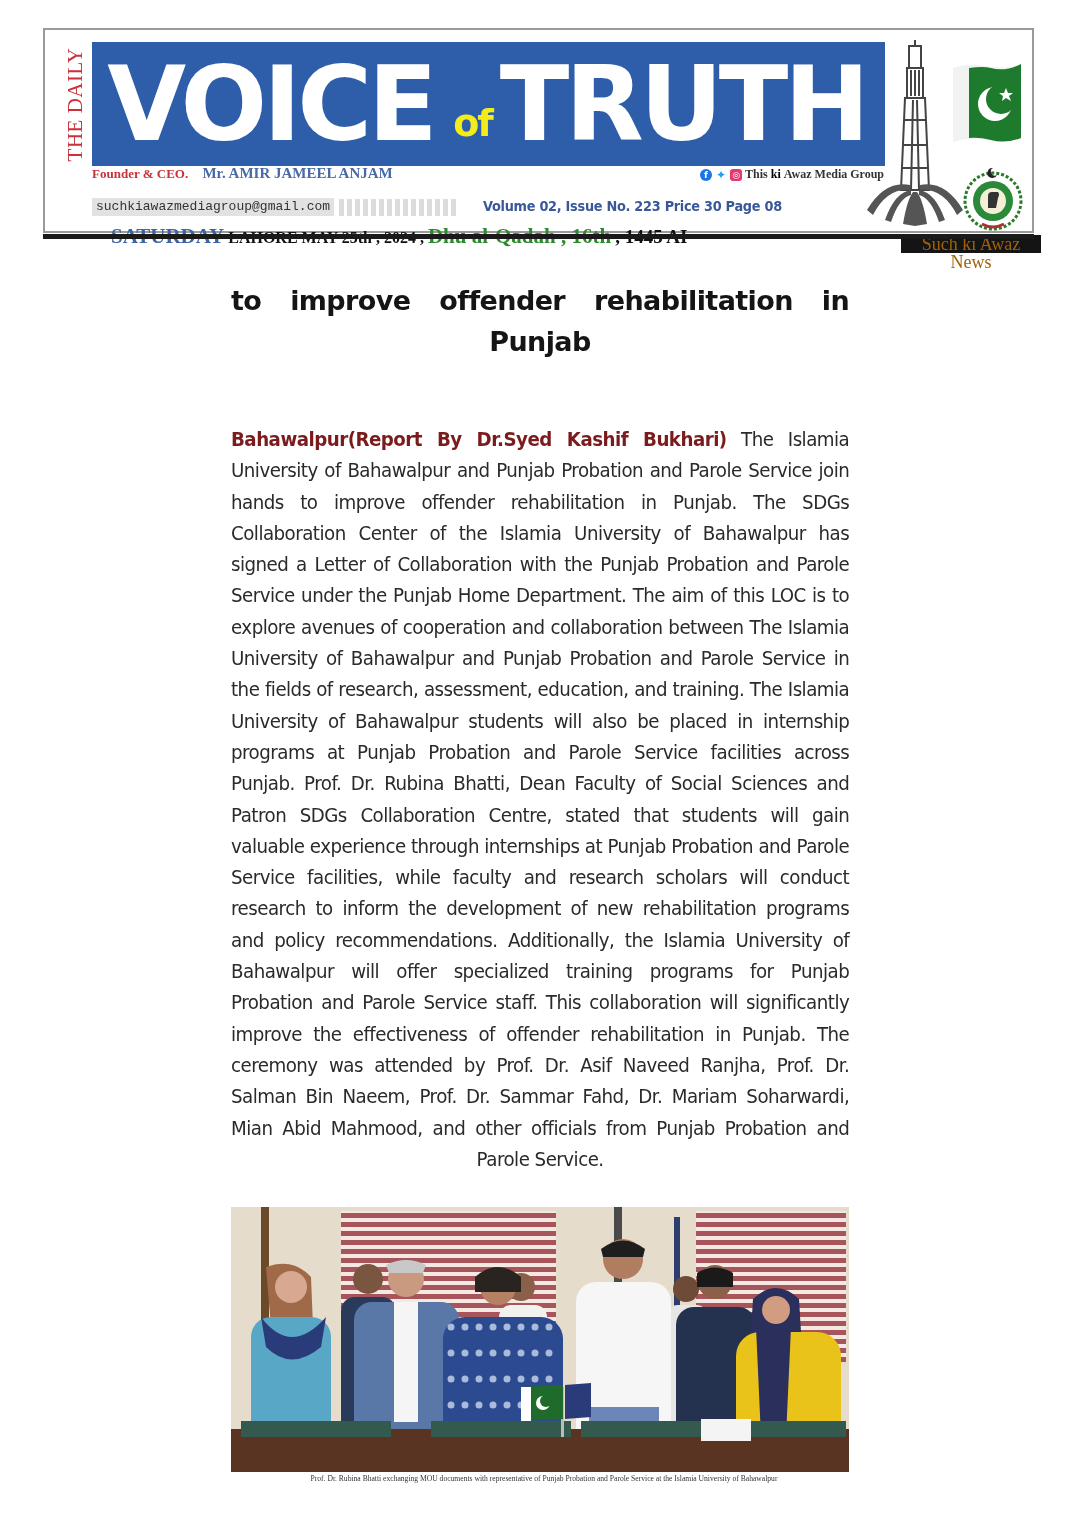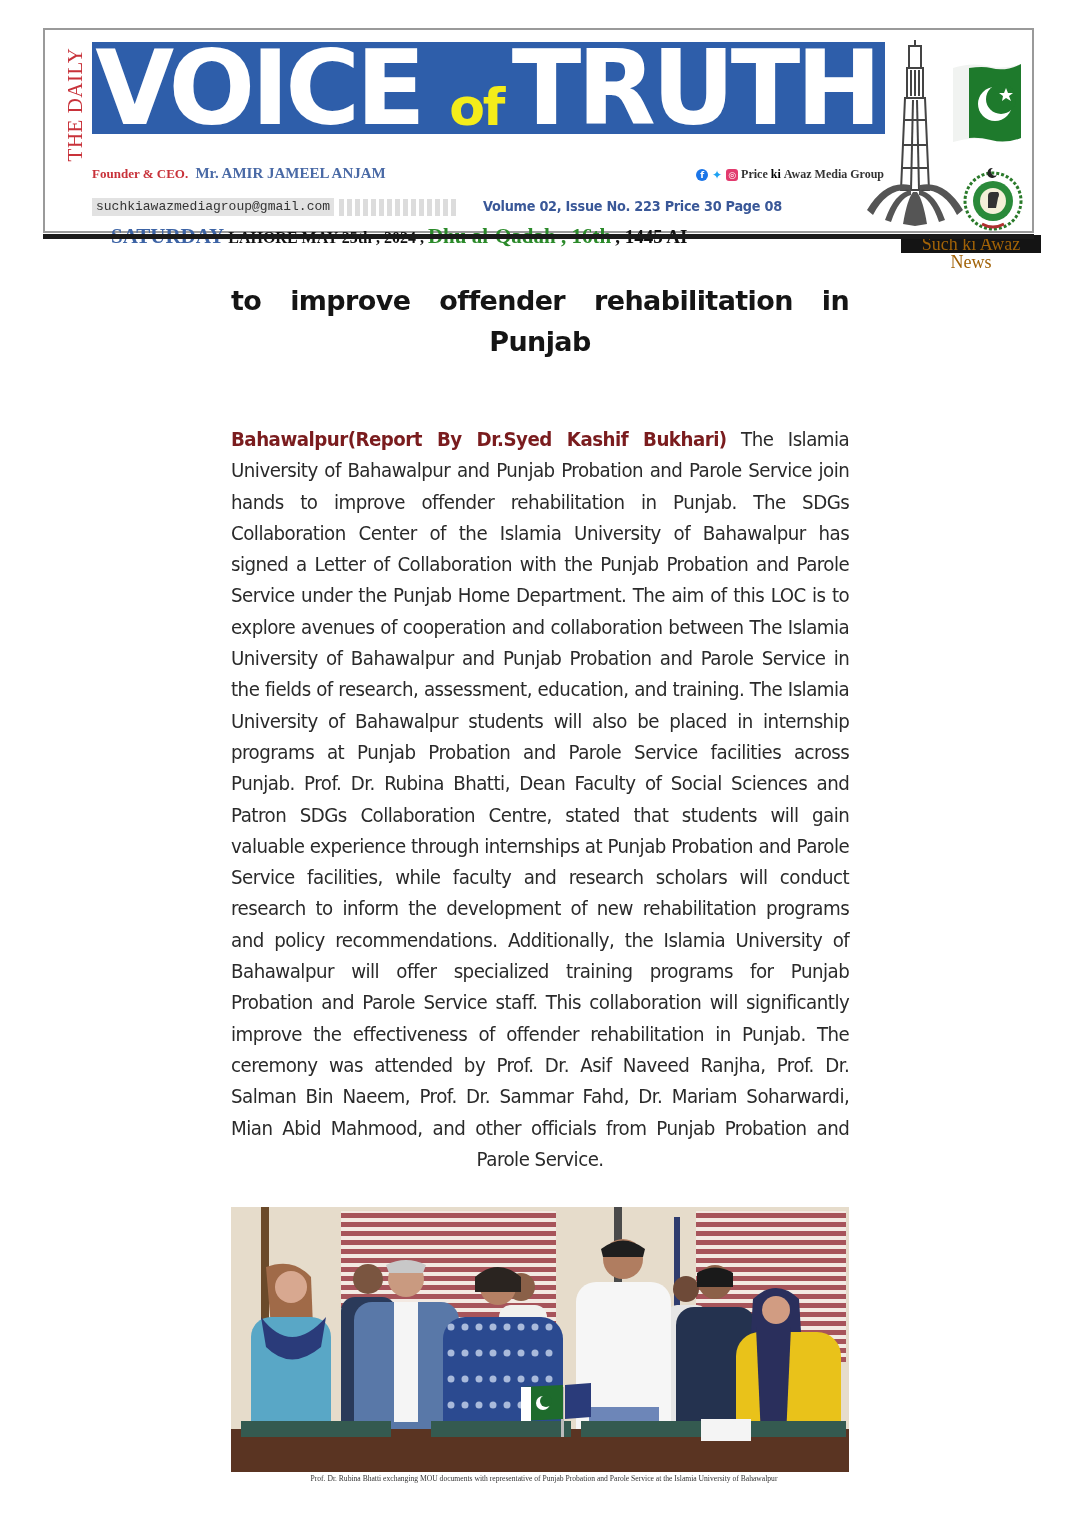--- a/index.html
+++ b/index.html
@@ -13,36 +13,36 @@
     }
     .the-daily {
       position: absolute; left: 16px; top: 12px; width: 30px; height: 125px;
       display: flex; align-items: center; justify-content: center;
     }
     .the-daily span {
       display: block; transform: rotate(-90deg); white-space: nowrap;
       font-family: "Liberation Serif", serif; font-size: 21px; color: #c8323a; letter-spacing: 0.5px;
     }
     .title-bar {
-      position: absolute; left: 47px; top: 12px; width: 793px; height: 92px;
-      background: #2e5eaa; display: flex; align-items: center; padding-left: 0; overflow: hidden;
+      position: absolute; left: 47px; top: 12px; width: 793px; height: 124px;
+      background: #2e5eaa; display: flex; align-items: center; padding-left: 12px; overflow: hidden;
     }
     .title-bar .t-big {
       font-family: "DejaVu Sans", sans-serif; font-weight: bold; color: #ffffff;
       font-size: 104px; line-height: 1; letter-spacing: -4px; transform: scaleX(0.98);
     }
     .title-bar .t-of {
       font-family: "DejaVu Sans", sans-serif; font-weight: bold; color: #f4ec1a;
-      font-size: 52px; line-height: 1; margin: 38px 4px 0 24px; letter-spacing: -2px;
+      font-size: 38px; line-height: 1; margin: 38px 4px 0 16px; letter-spacing: -2px;
     }
     .founder {
       position: absolute; left: 47px; top: 135px; font-family: "Liberation Serif", serif;
       font-weight: bold; font-size: 13px; color: #c8323a;
     }
-    .founder .name { color: #4a6aa6; font-size: 15px; margin-left: 4px; }
+    .founder .name { color: #4a6aa6; font-size: 15px; margin-left: 11px; }
     .social {
       position: absolute; right: 148px; top: 137px; display: flex; align-items: center; gap: 3px;
       font-family: "Liberation Serif", serif; font-weight: bold; font-size: 12px; color: #333;
     }
     .social .ic { width: 12px; height: 12px; border-radius: 50%; display: inline-block; color: #fff;
       font-size: 9px; line-height: 12px; text-align: center; font-family: "DejaVu Sans", sans-serif; }
     .social .fb { background: #1b75e8; }
     .social .tw { background: transparent; color: #1da1f2; font-size: 12px; }
     .social .ig { background: #e23a6e; border-radius: 3px; }
     .social .ki { color: #000000; }
@@ -119,21 +119,21 @@
 
   <div class="founder">
     <span>Founder &amp; CEO.</span>
     <span class="name">Mr. AMIR JAMEEL ANJAM</span>
   </div>
 
   <div class="social">
     <span class="ic fb">f</span>
     <span class="ic tw">✦</span>
     <span class="ic ig">◎</span>
-    <span>Price</span>
+    <span>This</span>
     <span class="ki">ki</span>
     <span>Awaz Media Group</span>
   </div>
 
   <div class="email-row">
     <span class="email">suchkiawazmediagroup@gmail.com</span>
     <span class="dash-bars">
       <i></i>
         <i></i>
         <i></i>

